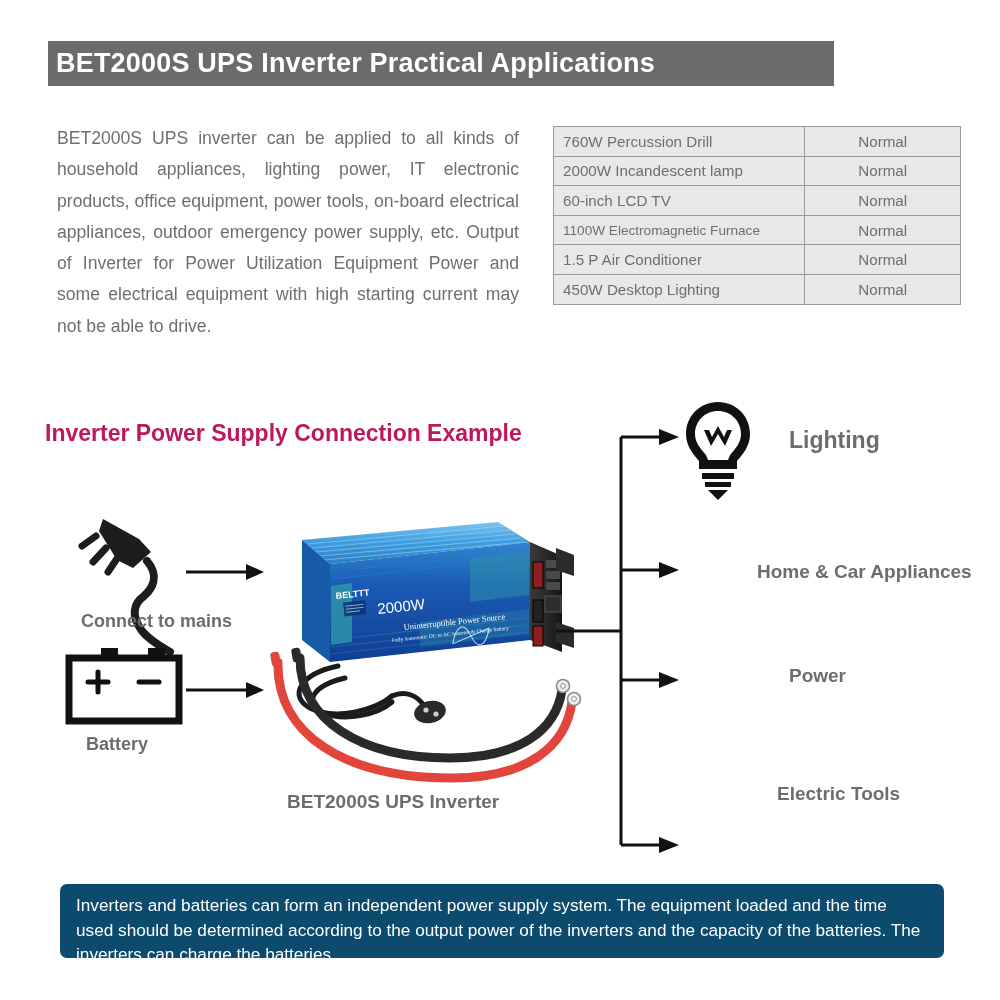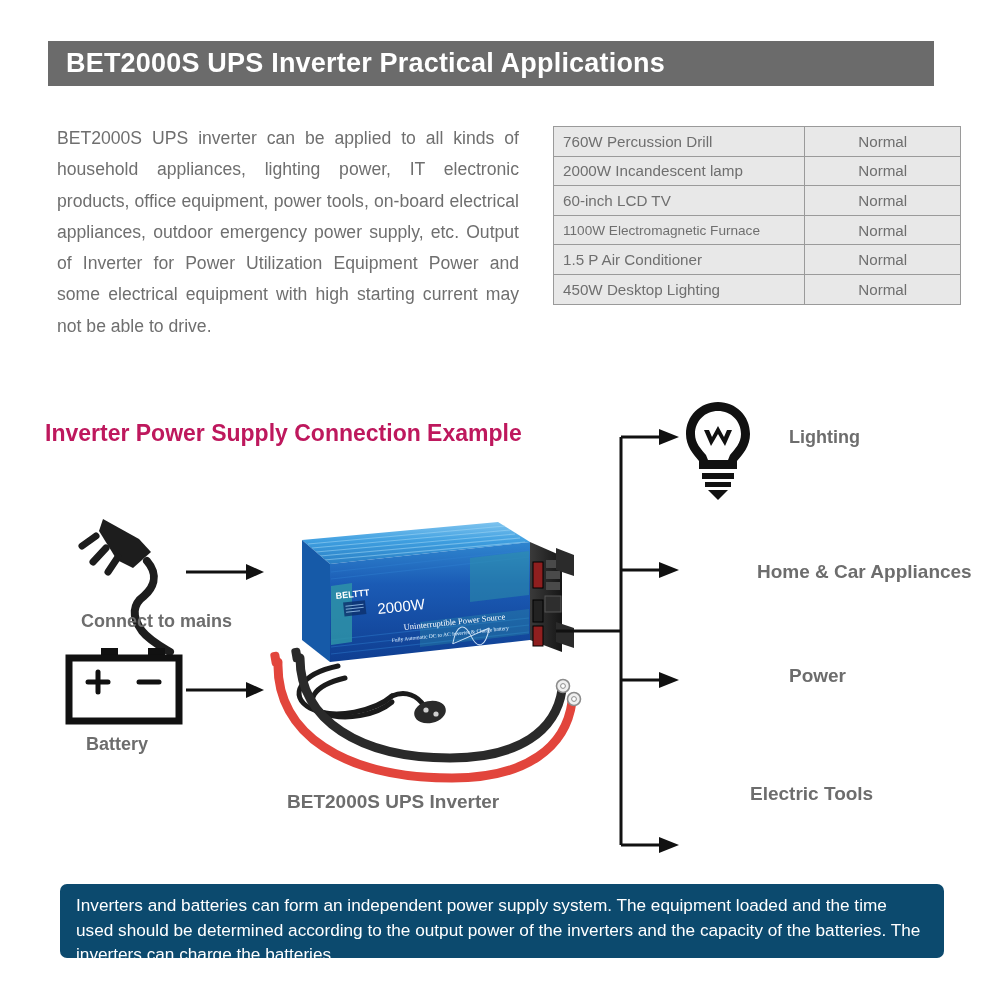--- a/index.html
+++ b/index.html
@@ -1,22 +1,22 @@
 <!DOCTYPE html>
 <html><head>
 <meta charset="utf-8">
 <style>
   html,body{margin:0;padding:0;background:#ffffff;}
   body{width:1000px;height:1000px;position:relative;overflow:hidden;
        font-family:"Liberation Sans",sans-serif;color:#6d6d6d;}
   .page{position:absolute;inset:0;background:#fff;}
 
   
-  .title-banner{position:absolute;left:48px;top:41px;width:886px;height:45px;
-    background:#6b6b6b;display:flex;align-items:center;padding-left:18px;box-sizing:border-box;text-align:center;}
+  .title-banner{position:absolute;left:48px;top:41px;width:786px;height:45px;
+    background:#6b6b6b;display:flex;align-items:center;padding-left:8px;box-sizing:border-box;text-align:center;}
   .title-banner .t{color:#ffffff;font-size:27px;font-weight:bold;letter-spacing:.2px;
     font-family:"Liberation Sans",sans-serif;white-space:nowrap;}
 
   
   .intro{position:absolute;left:57px;top:123px;width:462px;
     font-size:17.6px;line-height:31.3px;color:#6f6f6f;text-align:justify;
     text-align-last:left;font-family:Liberation Sans, sans-serif;}
 
   
   .tbl{position:absolute;left:553px;top:126px;width:408px;border-collapse:collapse;}
@@ -301,23 +301,23 @@
       <ellipse cx="694" cy="456" rx="26" ry="11" fill="#111" transform="rotate(-22 694 456)">
       <ellipse cx="694" cy="456" rx="13" ry="5" fill="#f4f4f4" transform="rotate(-22 694 456)">
     </ellipse></ellipse></g>
   
 
   
   <div class="lbl" style="left:81px;top:611px;font-size:18px;">Connect to mains</div>
   <div class="lbl" style="left:86px;top:734px;font-size:18px;">Battery</div>
   <div class="lbl" style="left:287px;top:791px;font-size:19px;">BET2000S UPS Inverter</div>
 
-  <div class="lbl" style="left:789px;top:427px;font-size:18px;">Lighting</div>
+  <div class="lbl" style="left:789px;top:427px;font-size:23px;">Lighting</div>
   <div class="lbl" style="left:757px;top:561px;font-size:19px;">Home &amp; Car Appliances</div>
   <div class="lbl" style="left:789px;top:665px;font-size:19px;">Power</div>
-  <div class="lbl" style="left:750px;top:783px;font-size:19px;">Electric Tools</div>
+  <div class="lbl" style="left:777px;top:783px;font-size:19px;">Electric Tools</div>
 
   
   <div class="footer">
     <div class="f">Inverters and batteries can form an independent power supply system. The equipment loaded and the time used should be determined according to the output power of the inverters and the capacity of the batteries. The inverters can charge the batteries.</div>
   </div>
 
 </div>
 
 </body></html>

